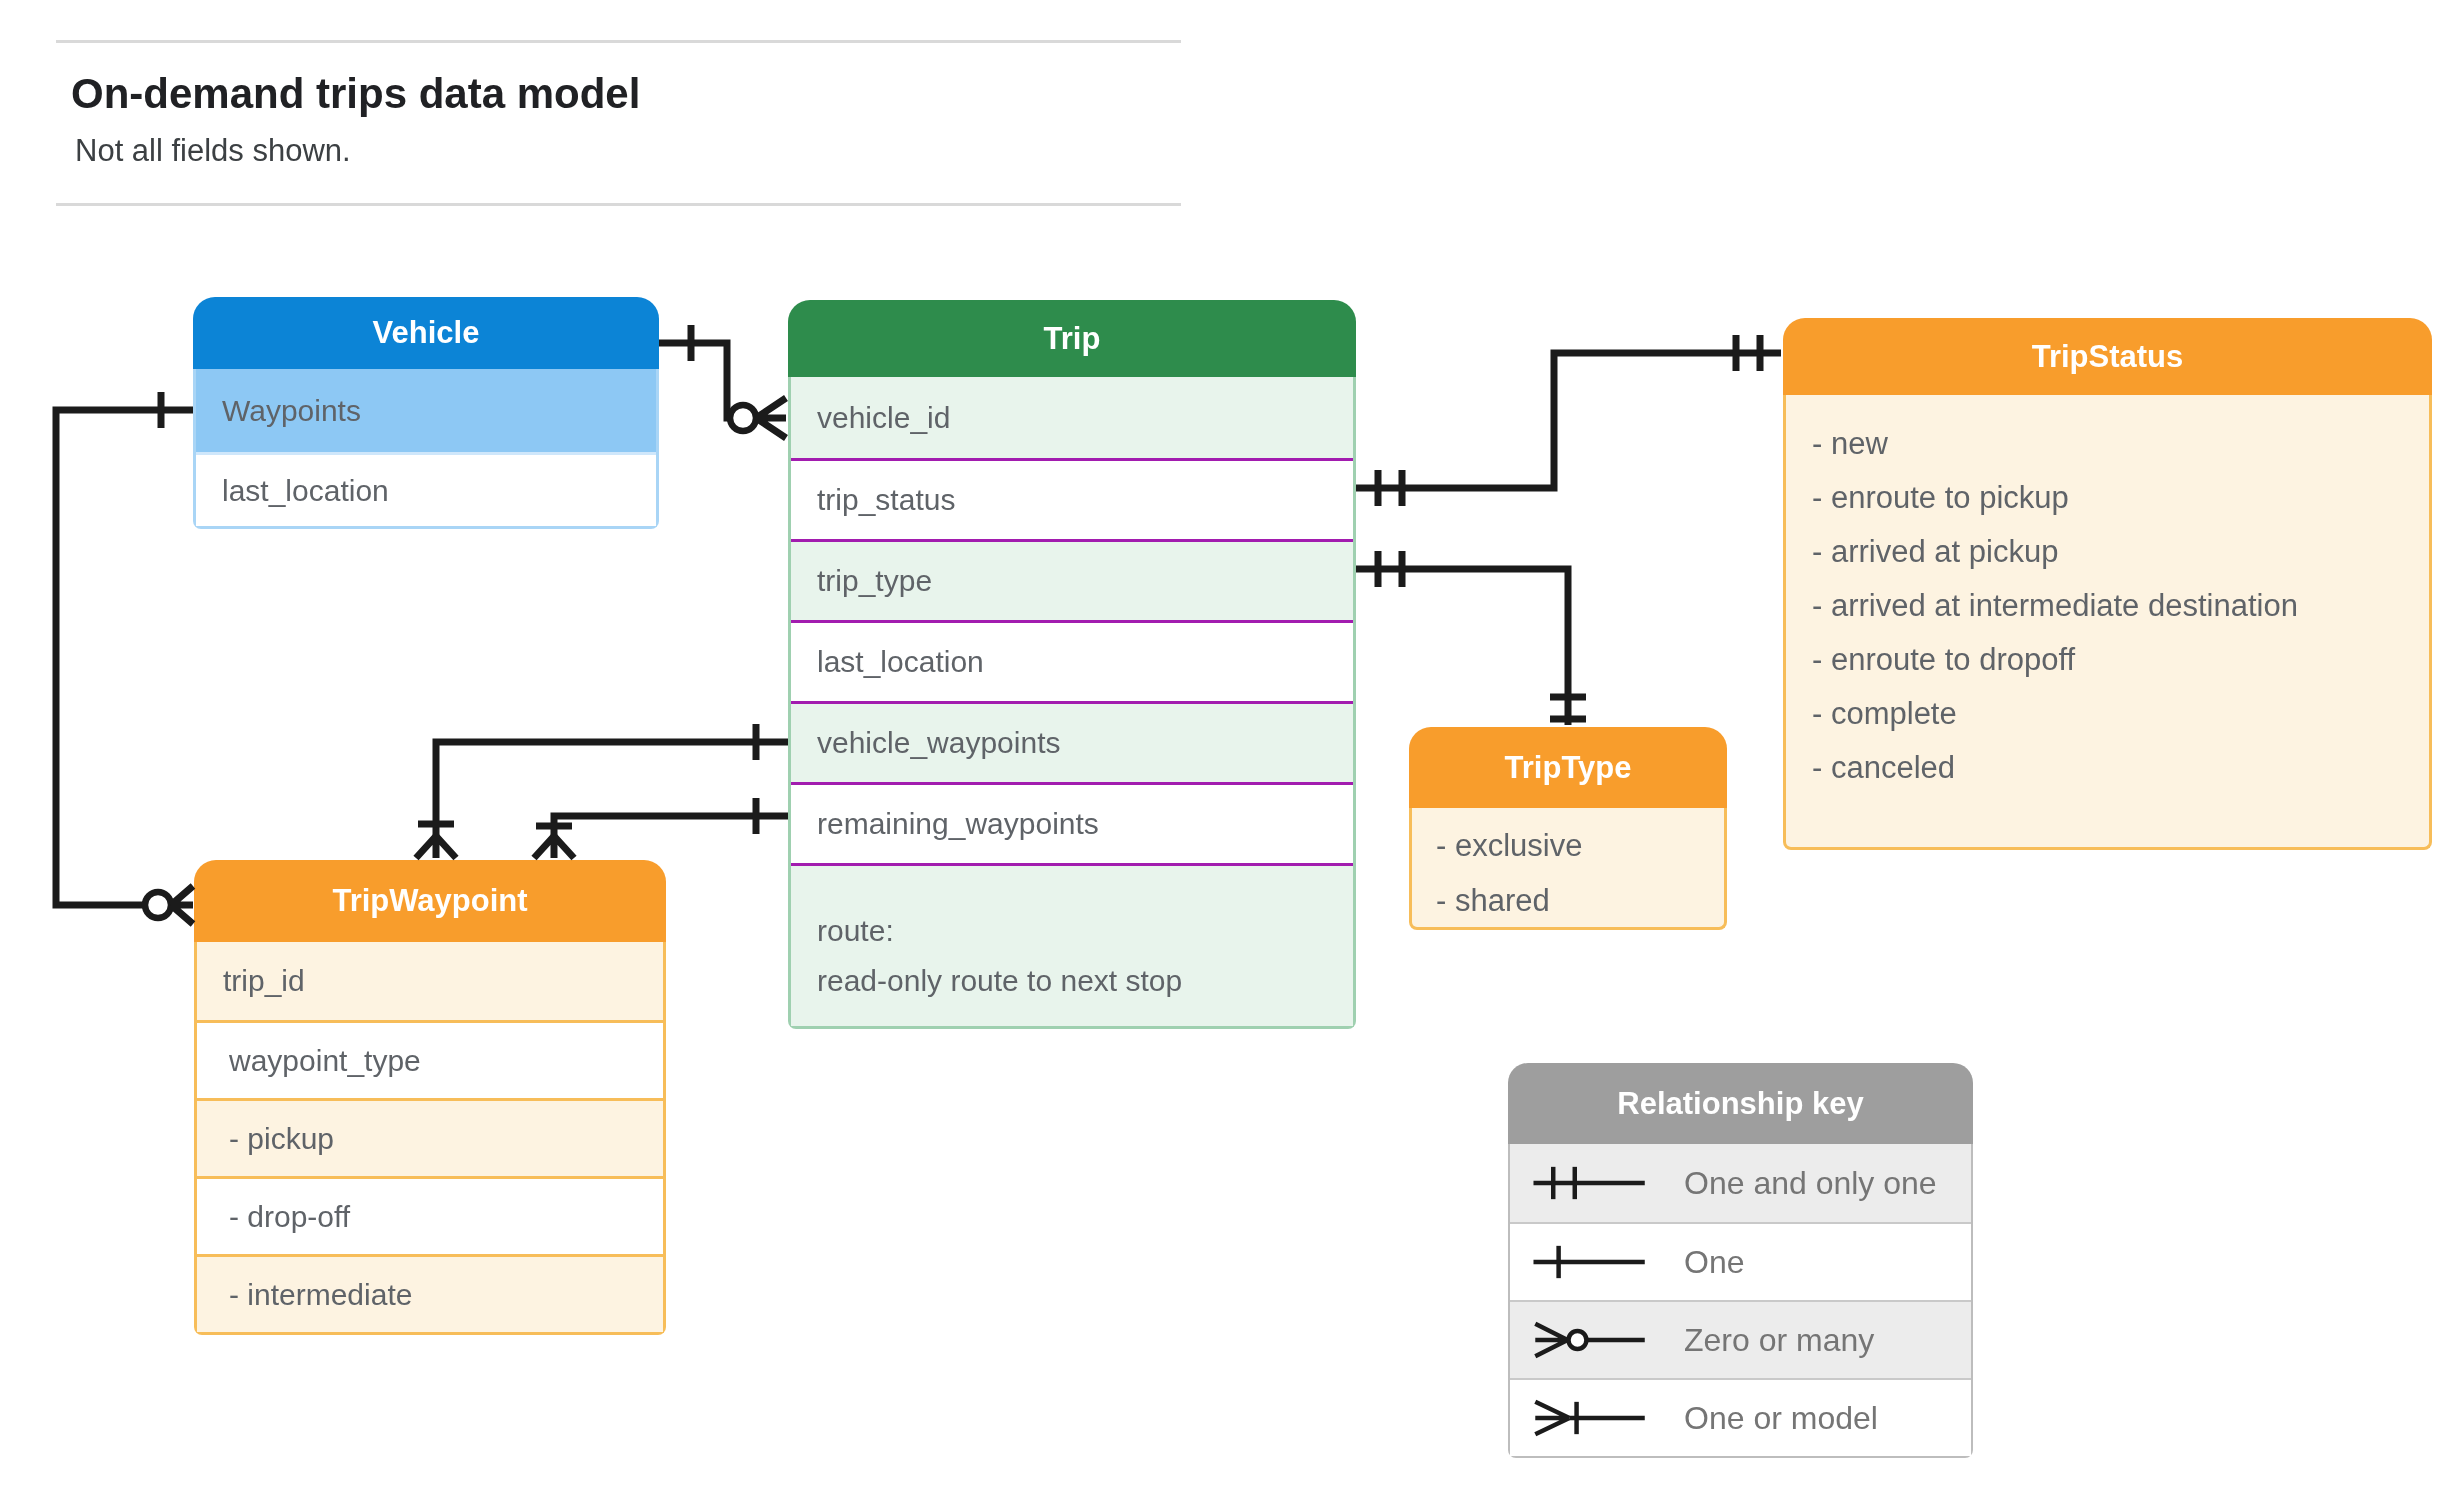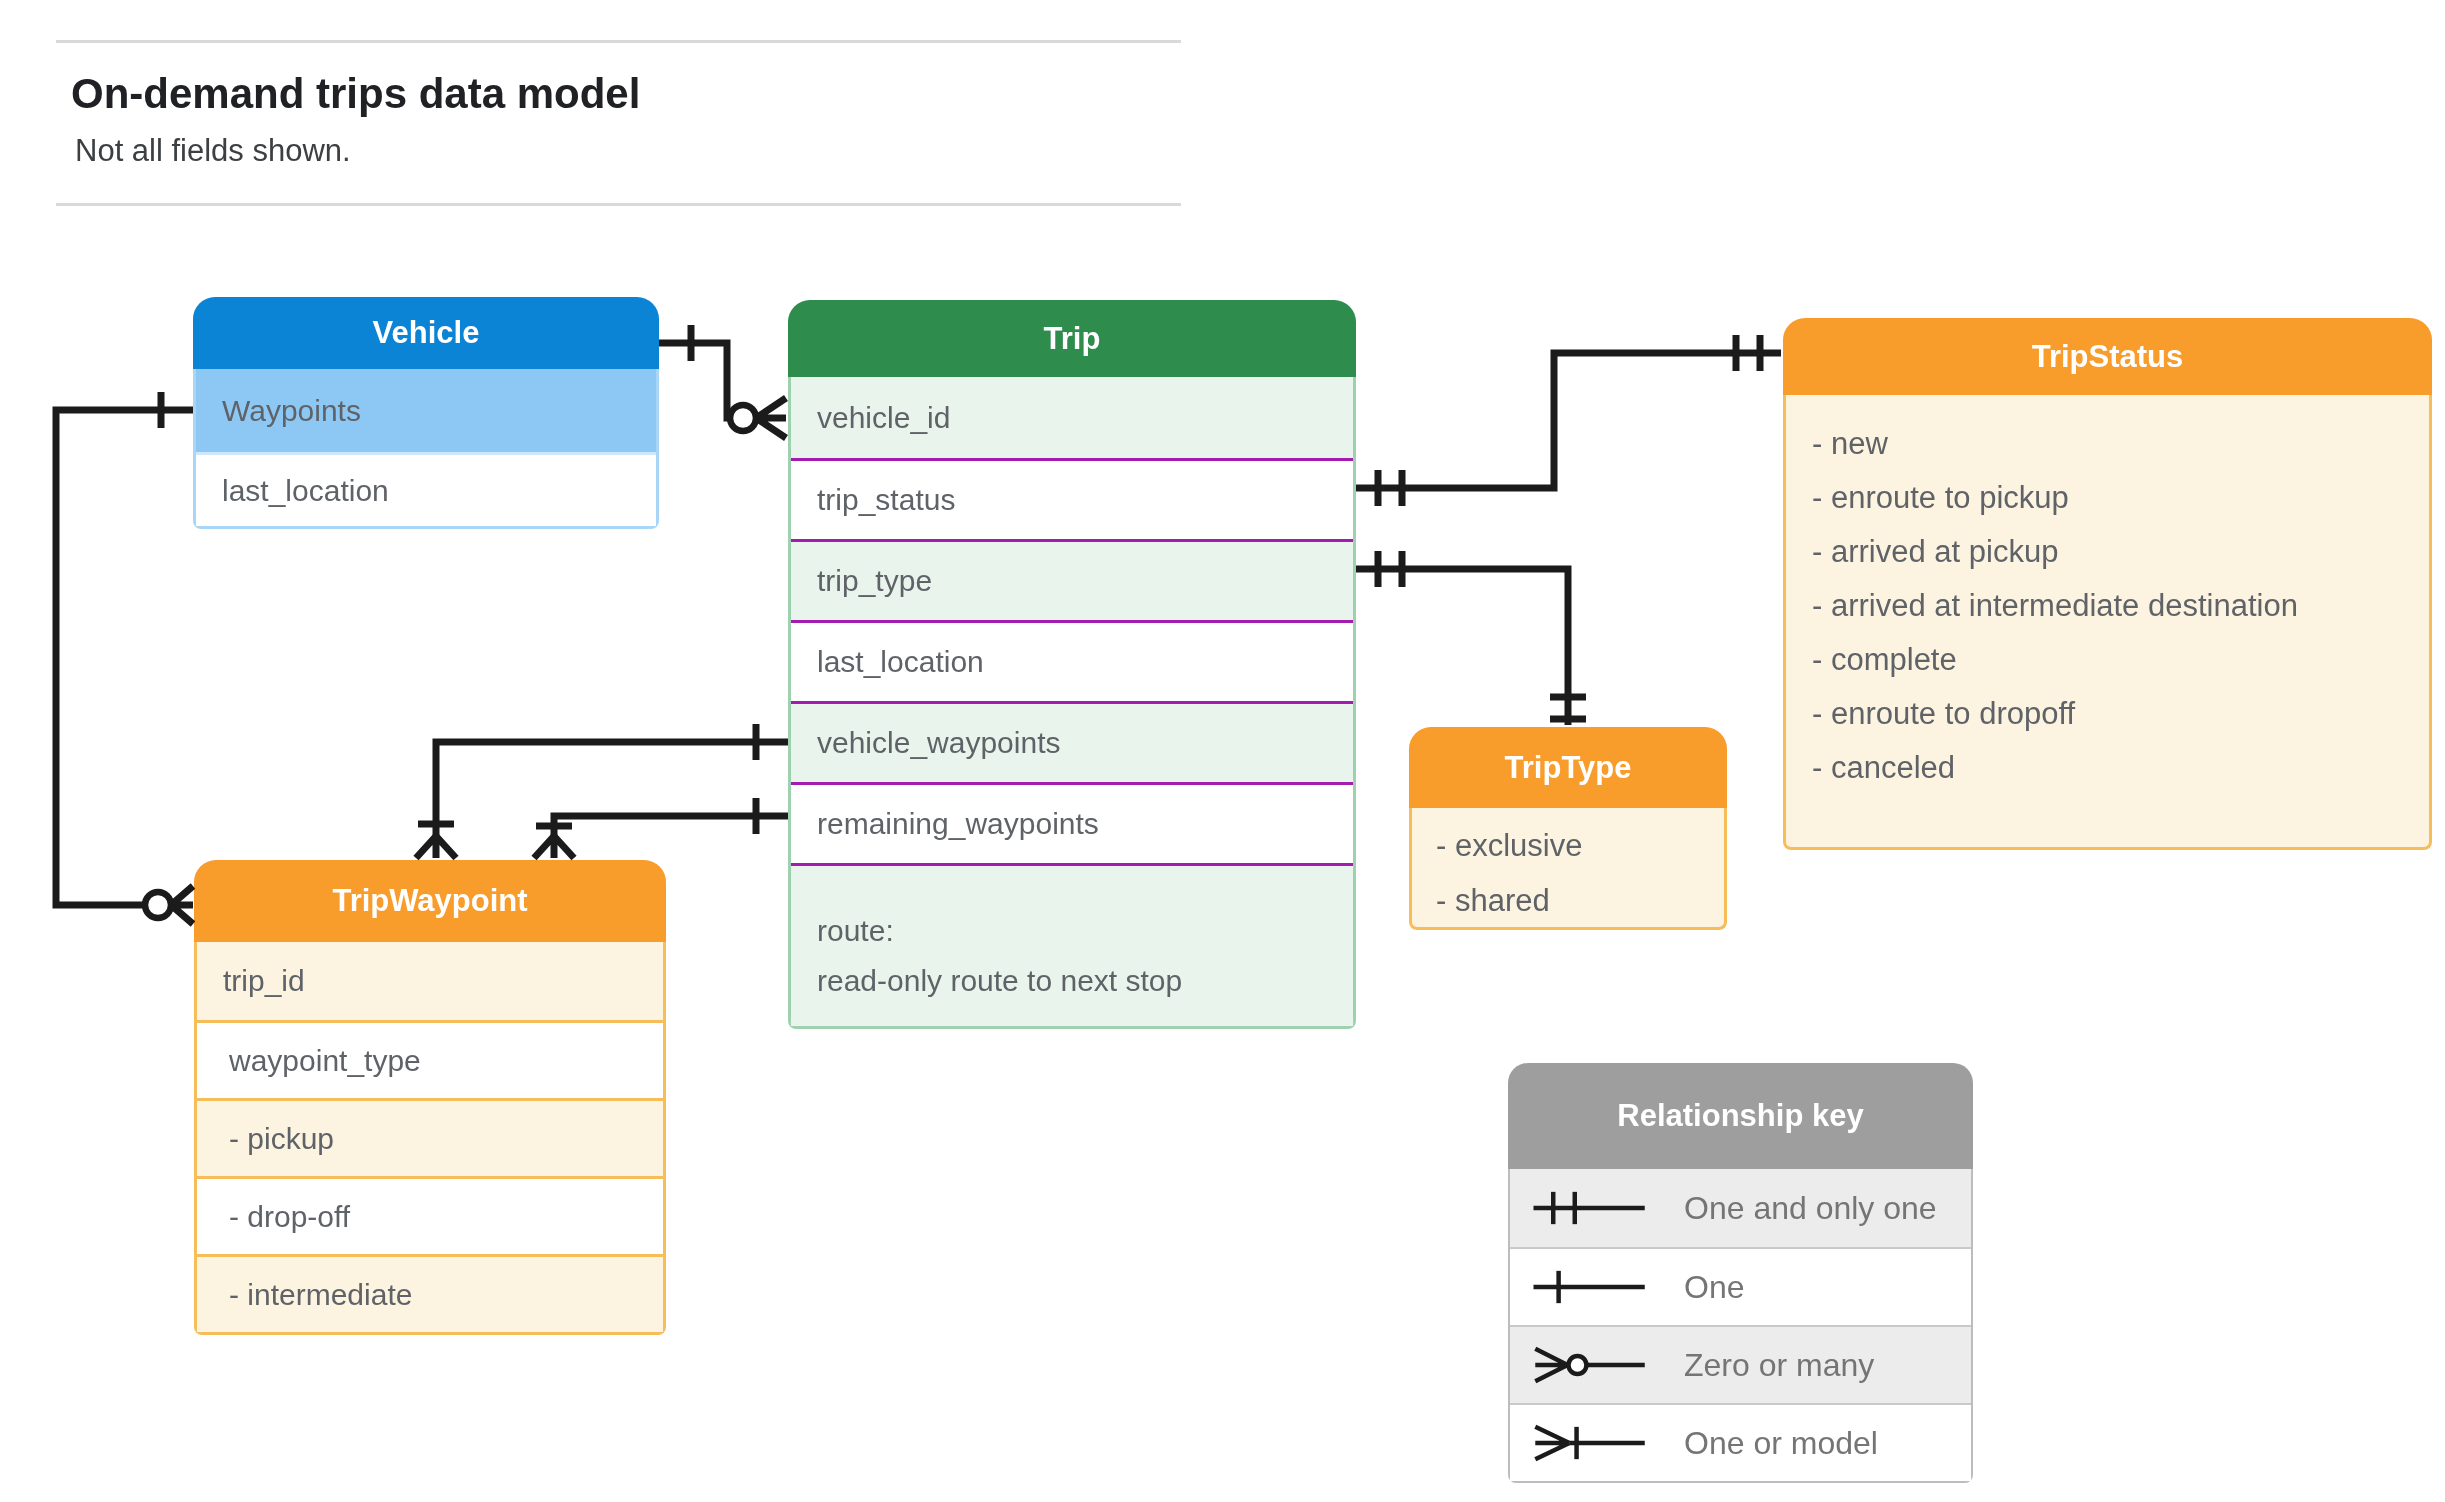--- a/index.html
+++ b/index.html
@@ -59,21 +59,21 @@
   #tripwaypoint{left:178px;top:860px;width:472px;}
   #tripwaypoint .hdr{height:82px;}
   #tripwaypoint .body{border:3px solid #f7bd59;border-top:0;background:#fff;}
   #tripwaypoint .frow{height:78px;}
   #tripwaypoint .frow + .frow{border-top:3px solid #f7bd59;padding-left:32px;}
   #tripwaypoint .tint{background:#fdf3e1;}
   #tripwaypoint .sub{padding-left:58px;}
 
   
   #legend{left:1492px;top:1063px;width:465px;}
-  #legend .hdr{height:106px;background:#9e9e9e;border-radius:20px 20px 0 0;}
+  #legend .hdr{height:81px;background:#9e9e9e;border-radius:20px 20px 0 0;}
   #legend .body{border:2px solid #bdbdbd;border-top:0;}
   #legend .lrow{box-sizing:border-box;display:flex;align-items:center;height:78px;background:#fff;}
   #legend .lrow + .lrow{border-top:2px solid #c9c9c9;}
   #legend .lrow:nth-child(odd){background:#ececec;}
   #legend .sym{flex:none;width:150px;height:70px;margin-left:14px;}
   #legend .lbl{margin-left:10px;font-size:32px;color:#757575;}
   .sym path{stroke:#1b1b1b;stroke-width:5;fill:none;}
   .sym circle{stroke:#1b1b1b;stroke-width:5;fill:#ffffff;}
 
   
@@ -115,22 +115,22 @@
     </div>
   </div>
 
   <div class="entity orange" id="tripstatus">
     <div class="hdr">TripStatus</div>
     <div class="body">
       <div class="item">- new</div>
       <div class="item">- enroute to pickup</div>
       <div class="item">- arrived at pickup</div>
       <div class="item">- arrived at intermediate destination</div>
+      <div class="item">- enroute to dropoff</div>
       <div class="item">- complete</div>
-      <div class="item">- enroute to dropoff</div>
       <div class="item">- canceled</div>
     </div>
   </div>
 
   <div class="entity orange" id="triptype">
     <div class="hdr">TripType</div>
     <div class="body">
       <div class="item">- exclusive</div>
       <div class="item">- shared</div>
     </div>

